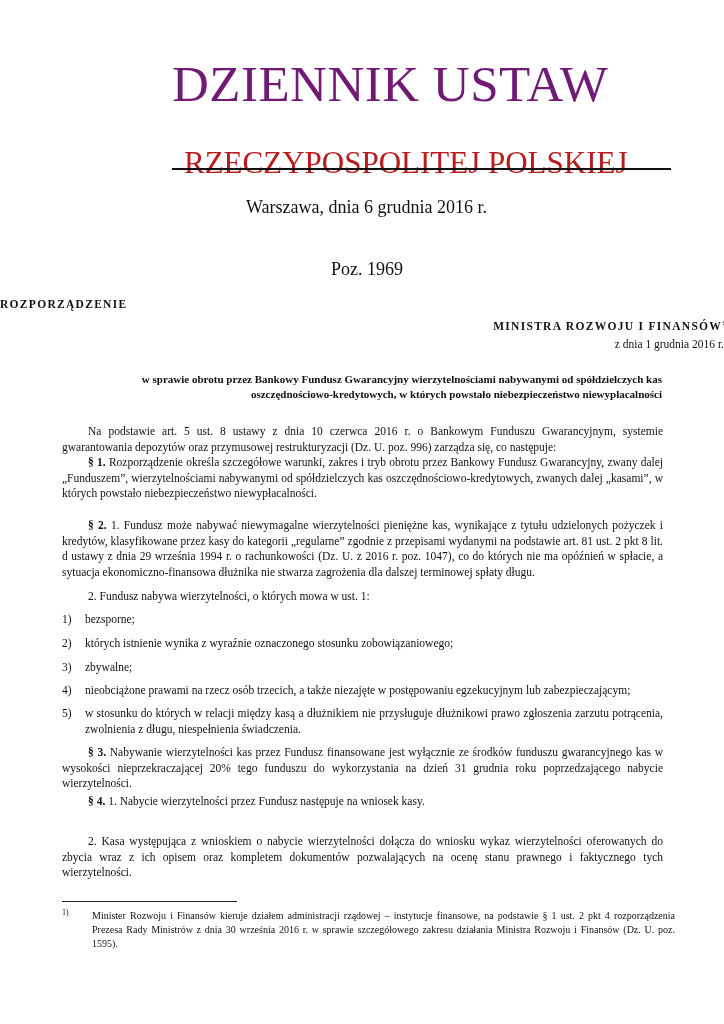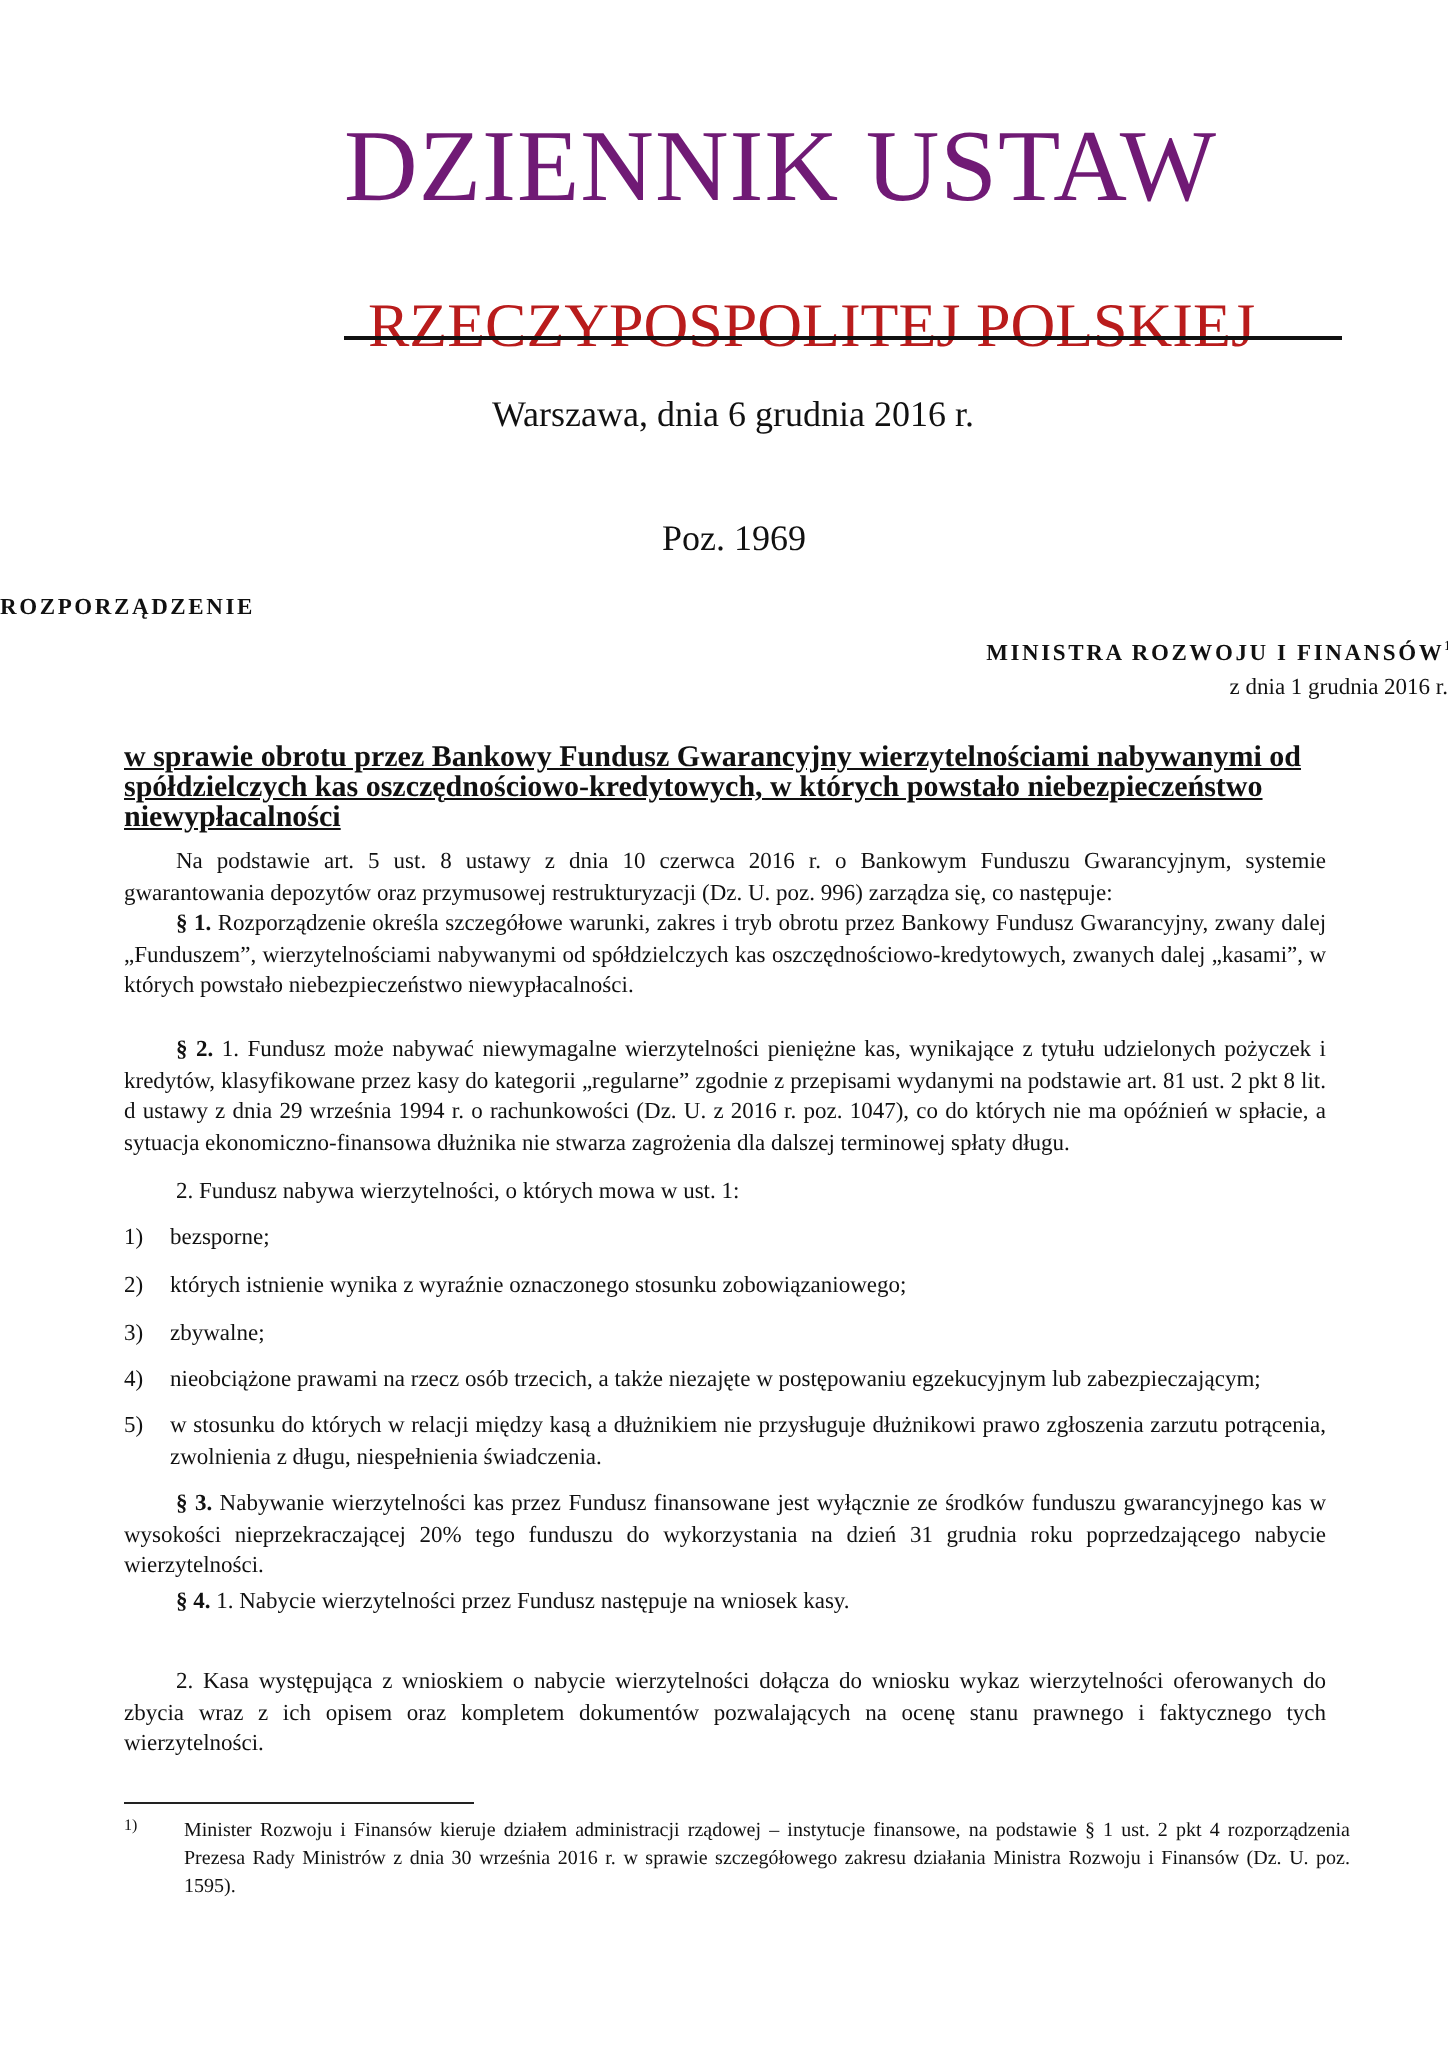--- a/index.html
+++ b/index.html
@@ -7,21 +7,21 @@
   .abs { position: absolute; }
   .title-main { left: 172px; top: 56px; width: 492px; font-size: 51px; line-height: 56px; letter-spacing: 0.5px; white-space: nowrap; color: #701a75; }
   .title-sub { left: 184px; top: 124px; width: 492px; font-size: 31px; line-height: 34px; white-space: nowrap; color: #b91c1c; margin-top: 22px; }
   .title-rule { left: 172px; top: 168px; width: 499px; height: 2px; background: #111; }
   .place-date { left: 0; width: 724px; top: 196px; text-align: center; font-size: 18px; line-height: 22px; padding-left: 9px; box-sizing: border-box; }
   .poz { left: 0; width: 724px; top: 238px; text-align: center; font-size: 18px; line-height: 22px; padding-left: 10px; box-sizing: border-box; margin-top: 20px; }
   .act-type { left: 0; width: 724px; top: 297px; font-size: 11.5px; font-weight: bold; letter-spacing: 1.3px; line-height: 14px; }
   .act-issuer { left: 0; width: 680px; top: 316px; text-align: right; font-size: 11.5px; font-weight: bold; letter-spacing: 1.3px; line-height: 14px; padding-left: 48px; }
   .act-issuer sup { font-size: 7px; letter-spacing: 0; }
   .act-date { left: 0; width: 724px; top: 337px; text-align: right; font-size: 11.5px; line-height: 14px; }
-  .act-subject { left: 62px; width: 600px; top: 372px; text-align: left; font-size: 15px; font-weight: bold; line-height: 15px; text-decoration: underline; }
+  .act-subject { left: 62px; width: 600px; top: 372px; text-align: right; font-size: 11px; font-weight: bold; line-height: 15px; }
   .para { left: 62px; width: 601px; font-size: 11.5px; line-height: 15.5px; text-align: justify; }
   .para .indent { display: inline-block; width: 26px; }
   .para b { font-weight: bold; }
   .list-item { left: 62px; width: 601px; font-size: 11.5px; line-height: 15.5px; }
   .list-num { position: absolute; left: 0; top: 0; width: 22px; }
   .list-text { position: absolute; left: 23px; top: 0; width: 578px; text-align: justify; }
   .fn-rule { left: 62px; top: 901px; width: 175px; height: 1px; background: #222; }
   .fn-marker { left: 62px; top: 908px; font-size: 8px; line-height: 10px; }
   .fn-text { left: 92px; top: 909px; width: 583px; font-size: 10px; line-height: 14px; text-align: justify; }
 </style>

